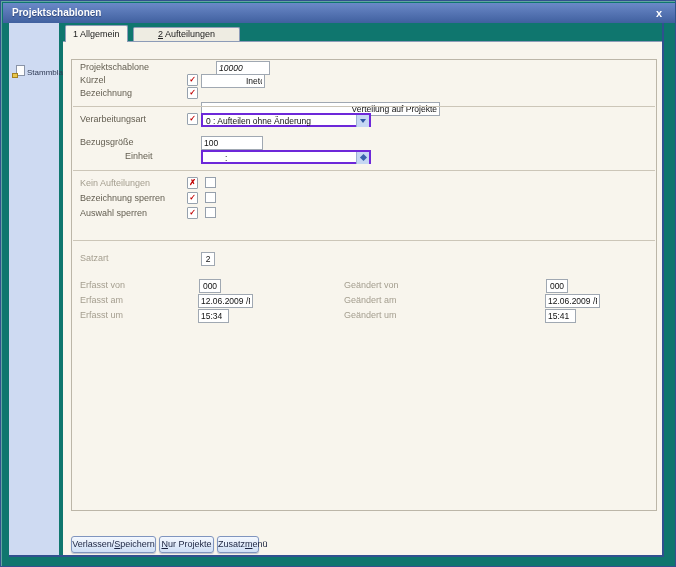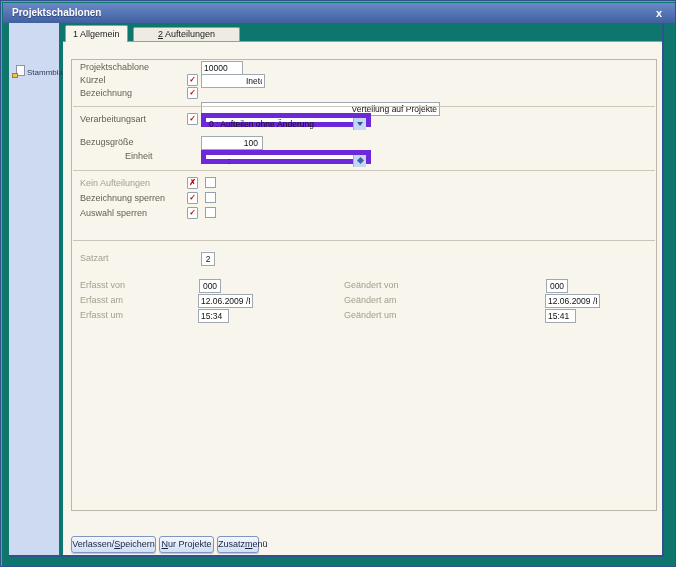--- a/index.html
+++ b/index.html
@@ -61,34 +61,34 @@
   .sep { position:absolute; left:1px; width:582px; height:1px; background:#ccc6b8; }
 
   .lbl { position:absolute; font-size:9px; color:#635e51; white-space:nowrap; }
   .lbl.dis { color:#a49e8f; }
 
   .inp {
     position:absolute; height:14px; border:1px solid #a0a8b2; background:#fff;
     font-family:"Liberation Sans",sans-serif; font-size:8.5px; color:#111;
     padding:0 2px; outline:none;
   }
-  .inp.right { text-align:right; padding-right:4px; }
+  .inp.right { text-align:left; padding-right:4px; }
   .inp.center { text-align:center; }
 
   .flag {
     position:absolute; left:115px; width:11px; height:12px; background:#fff;
     border:1px solid #97a2ae; border-radius:1px; font-size:8px; font-weight:bold;
     color:#c00000; text-align:center; line-height:10px; cursor:default;
   }
   .checkbox {
     position:absolute; left:133px; width:11px; height:11px; background:#fff;
     border:1px solid #96a0ac; cursor:default;
   }
 
-  .combo { position:absolute; left:129px; width:170px; height:14px; border:5px solid #6d28d9; background:#fff; cursor:default; }
+  .combo { position:absolute; left:129px; width:170px; height:14px; border:2px solid #6d28d9; background:#fff; cursor:default; }
   .combo .val { position:absolute; left:3px; top:1px; font-size:8.5px; color:#111; white-space:nowrap; }
   .combo .btn {
     position:absolute; right:0; top:0; width:13px; height:12px;
     background:#c6d7f3; border-left:1px solid #9cb0d4; text-align:center;
   }
   .arrow-down {
     position:absolute; left:3px; top:4px; width:0; height:0;
     border-left:3px solid transparent; border-right:3px solid transparent;
     border-top:4px solid #2e55a3;
   }
@@ -128,21 +128,21 @@
     </div>
     <div class="tab inactive">
       <span class="mnemo">2</span><span> Aufteilungen</span>
     </div>
 
     <div class="panel">
 
       <div class="groupbox">
 
         <span class="lbl" style="left:8px; top:2px;">Projektschablone</span>
-        <input class="inp" style="left: 129px; top: 1px; width: 42px;" value="10000">
+        <input class="inp" style="left: 144px; top: 1px; width: 54px; font-style: italic;" value="10000">
 
         <span class="lbl" style="left:8px; top:15px;">Kürzel</span>
         <span class="flag" style="top:14px;">✓</span>
         <input class="inp" style="left: 129px; top: 14px; width: 64px; padding-left: 44px;" value="Inetcafe">
 
         <span class="lbl" style="left:8px; top:28px;">Bezeichnung</span>
         <span class="flag" style="top:27px;">✓</span>
         <input class="inp" style="left: 129px; top: 42px; width: 239px; text-align: right;" value="Verteilung auf Projekte">
 
         <div class="sep" style="top:46px;"></div>

